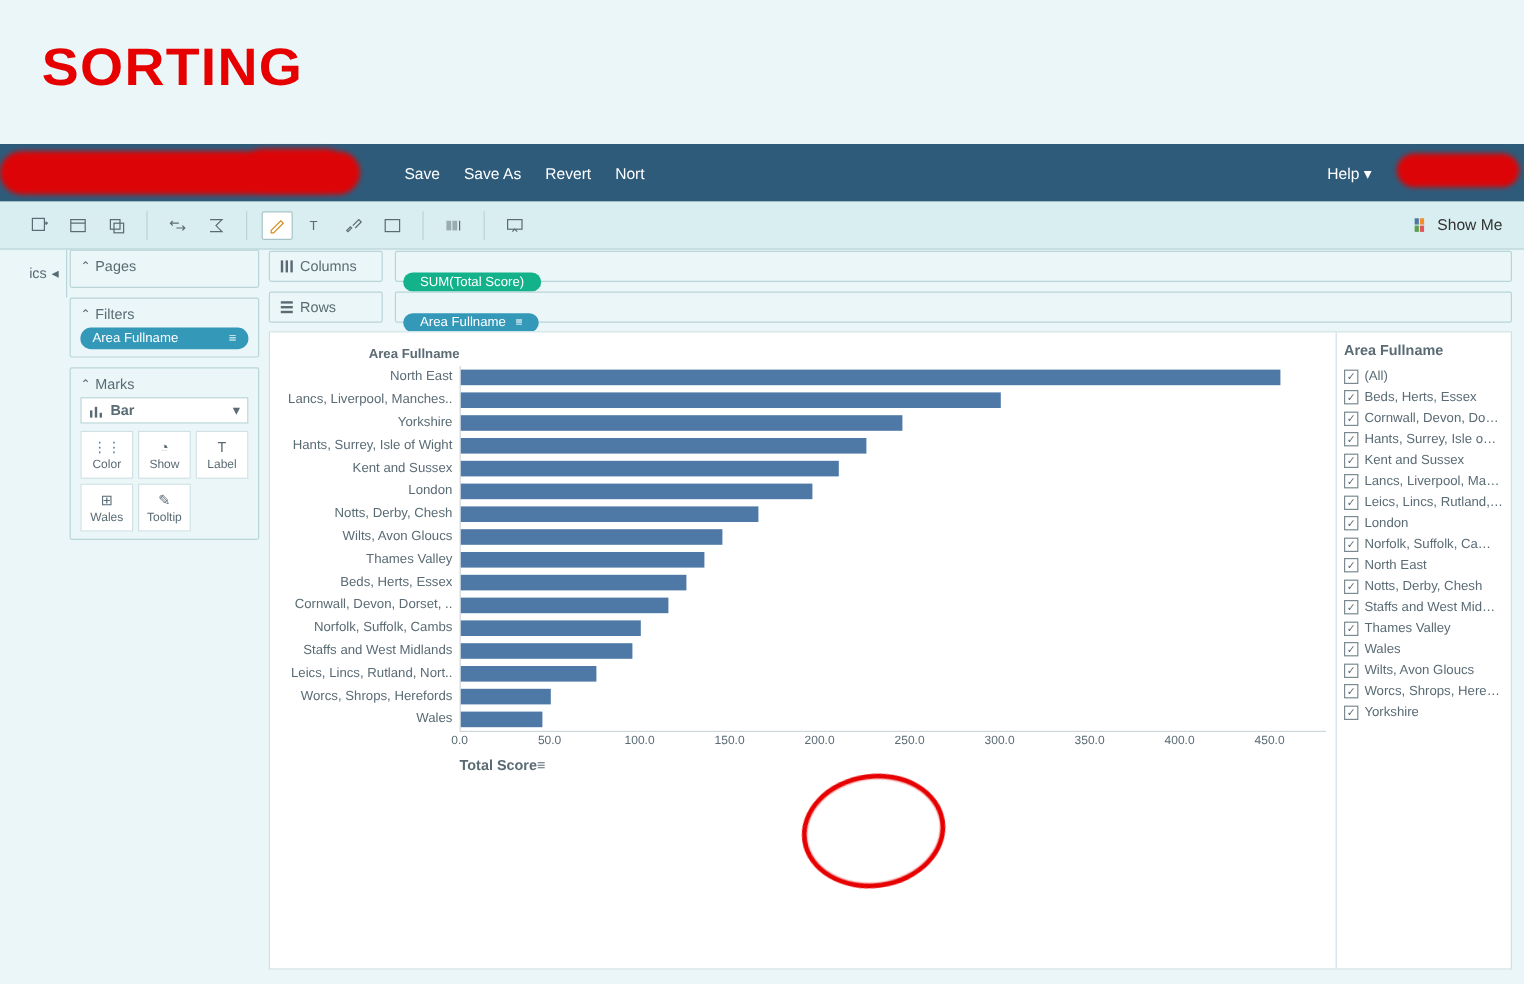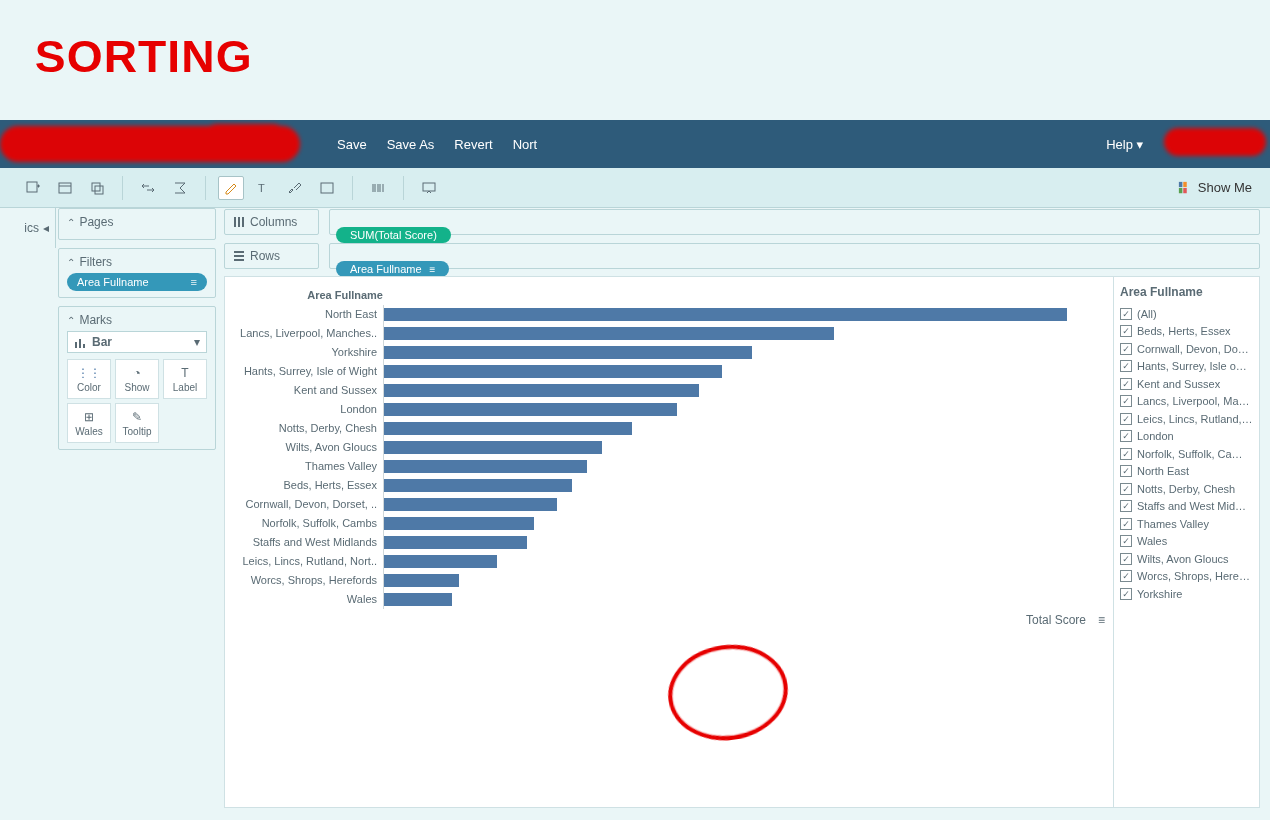--- a/index.html
+++ b/index.html
@@ -302,26 +302,26 @@
     position:absolute;
     top:2px;
     transform:translateX(-50%);
     font-size:10px;
     color:#5a6b74;
   }
   .x-title {
     text-align:center;
     font-size:12px;
     color:#5a6b74;
-    font-weight:400;
+    font-weight:700;
     margin-top:4px;
     display:flex;
     align-items:center;
-    justify-content:flex-end;
-    gap:12px;
+    justify-content:flex-start;
+    gap:0;
   }
 
   
   .filter-panel {
     width:146px;
     border-left:1px solid #cfe1e4;
     padding:8px 6px;
     overflow:hidden;
   }
   .filter-panel h4 { font-size:12px; font-weight:700; color:#5a6b74; margin-bottom:6px;}
@@ -640,20 +640,32 @@
           </div>
           <div class="bar-row">
             <div class="bar" style="width: 75px;"></div>
           </div>
           <div class="bar-row">
             <div class="bar" style="width: 67.5px;"></div>
           </div>
         </div>
     </div>
     <div class="x-axis">
+      <div class="x-ticks" id="xticks">
+          <span class="x-tick" style="left: 0px;">0.0</span>
+          <span class="x-tick" style="left: 75px;">50.0</span>
+          <span class="x-tick" style="left: 150px;">100.0</span>
+          <span class="x-tick" style="left: 225px;">150.0</span>
+          <span class="x-tick" style="left: 300px;">200.0</span>
+          <span class="x-tick" style="left: 375px;">250.0</span>
+          <span class="x-tick" style="left: 450px;">300.0</span>
+          <span class="x-tick" style="left: 525px;">350.0</span>
+          <span class="x-tick" style="left: 600px;">400.0</span>
+          <span class="x-tick" style="left: 675px;">450.0</span>
+        </div>
       <div class="x-title">
         <span>Total Score</span>
         <span>≡</span>
       </div>
     </div>
     <div class="red-circle" id="redcircle" style="left: 443px; top: 368px;"></div>
   </div>
 
   <div class="filter-panel">
     <h4>Area Fullname</h4>

